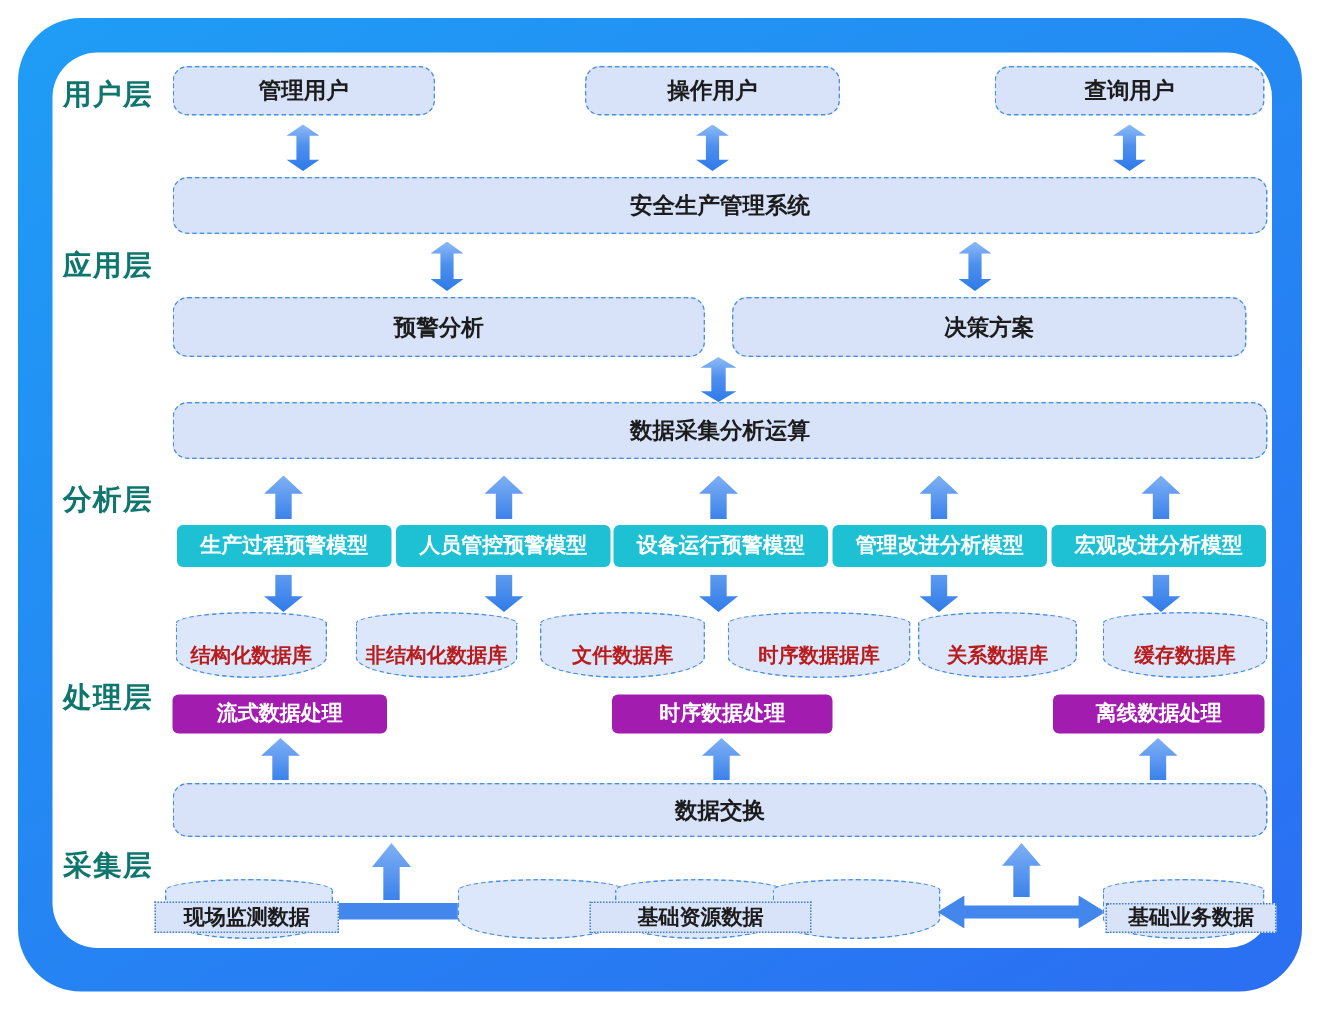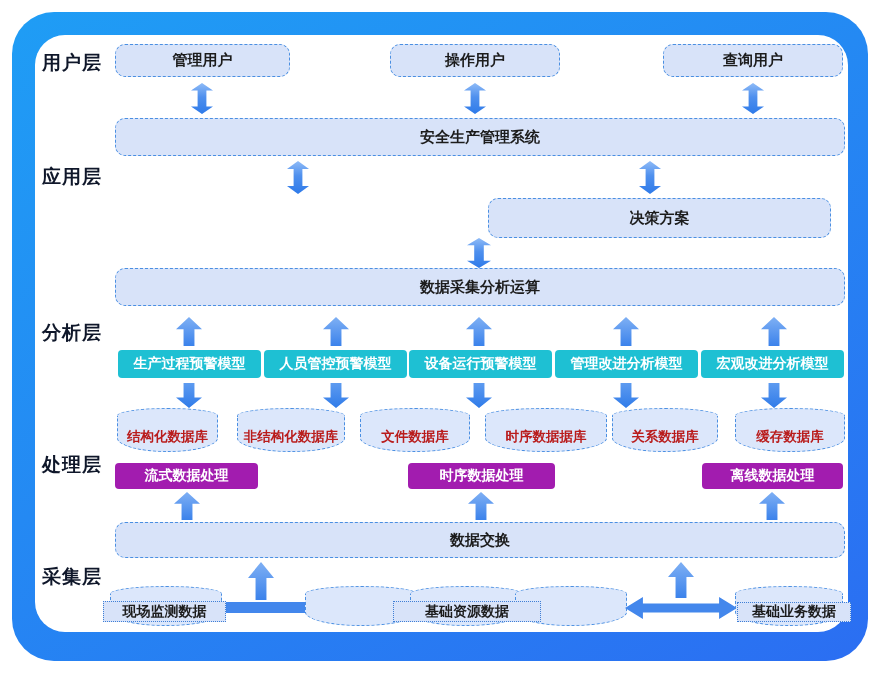--- a/index.html
+++ b/index.html
@@ -2,21 +2,21 @@
 <html><head>
 <meta charset="utf-8">
 <style>
   html,body{margin:0;padding:0;background:#ffffff;}
   .stage{position:relative;width:880px;height:673px;background:#ffffff;overflow:hidden;
          font-family:"Liberation Sans","DejaVu Sans",sans-serif;}
   .frame{position:absolute;left:12px;top:12px;width:856px;height:649px;border-radius:42px;
          background:linear-gradient(150deg,#1F9DF5 0%,#2489F3 45%,#2B6EF2 100%);}
   .inner{position:absolute;left:35px;top:35px;width:813px;height:597px;border-radius:30px;background:#ffffff;}
   .abs{position:absolute;box-sizing:border-box;}
-  .layer-label{font-size:19px;font-weight:700;color:#0f172a;letter-spacing:1px;}
+  .layer-label{font-size:19px;font-weight:700;color:#0f766e;letter-spacing:1px;}
   .lightbox{background:#D8E3F9;border:1.6px dashed #4A8FE2;border-radius:10px;
             display:flex;align-items:center;justify-content:center;
             font-size:15px;font-weight:700;color:#1c1c1c;}
   .teal{background:#1EC0D3;border-radius:4px;display:flex;align-items:center;justify-content:center;
         font-size:14px;font-weight:700;color:#ffffff;white-space:nowrap;}
   .proc{background:#a21caf;border-radius:4px;display:flex;align-items:center;justify-content:center;
         font-size:14px;font-weight:700;color:#ffffff;}
   .arrow-ud{background:linear-gradient(180deg,#8FBBF7 0%,#4F90EE 45%,#2E7AE9 100%);
             clip-path:polygon(50% 0%,100% 24%,70% 24%,70% 76%,100% 76%,50% 100%,0% 76%,30% 76%,30% 24%,0% 24%);}
   .arrow-up{background:linear-gradient(180deg,#7FB0F4 0%,#3B82EB 100%);
@@ -56,20 +56,21 @@
 
   <div class="abs arrow-ud" style="left:191px;top:83px;width:22px;height:31px;"></div>
   <div class="abs arrow-ud" style="left:464px;top:83px;width:22px;height:31px;"></div>
   <div class="abs arrow-ud" style="left:742px;top:83px;width:22px;height:31px;"></div>
 
   <div class="abs lightbox" style="left:115px;top:118px;width:730px;height:38px;">安全生产管理系统</div>
 
   <div class="abs arrow-ud" style="left:287px;top:161px;width:22px;height:33px;"></div>
   <div class="abs arrow-ud" style="left:639px;top:161px;width:22px;height:33px;"></div>
 
+  <div class="abs lightbox" style="left:115px;top:198px;width:355px;height:40px;">预警分析</div>
   <div class="abs lightbox" style="left:488px;top:198px;width:343px;height:40px;">决策方案</div>
 
   <div class="abs arrow-ud" style="left:467px;top:238px;width:24px;height:30px;"></div>
 
   <div class="abs lightbox" style="left:115px;top:268px;width:730px;height:38px;">数据采集分析运算</div>
 
   <div class="abs arrow-up" style="left:176px;top:317px;width:26px;height:29px;"></div>
   <div class="abs arrow-up" style="left:323px;top:317px;width:26px;height:29px;"></div>
   <div class="abs arrow-up" style="left:466px;top:317px;width:26px;height:29px;"></div>
   <div class="abs arrow-up" style="left:613px;top:317px;width:26px;height:29px;"></div>

